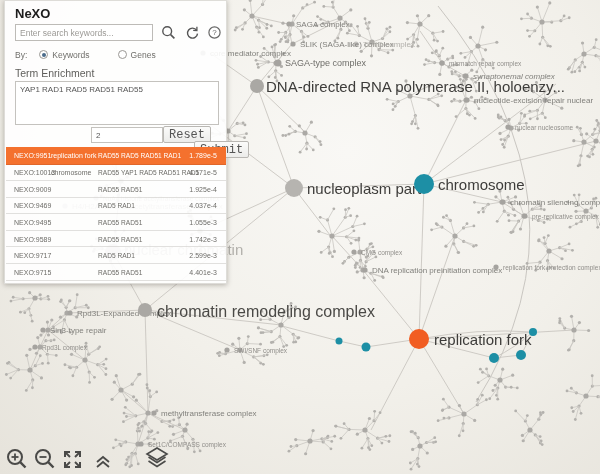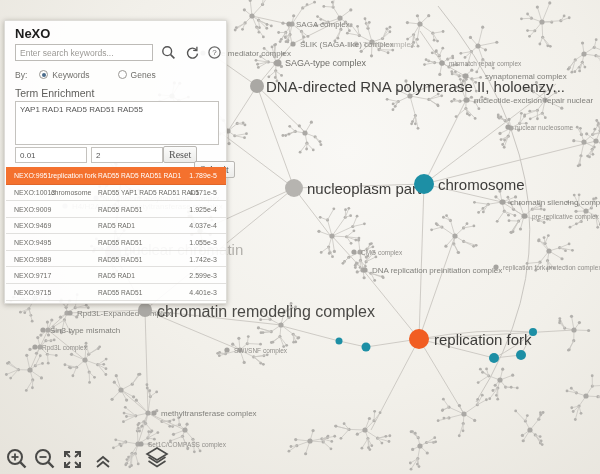--- a/index.html
+++ b/index.html
@@ -10,21 +10,21 @@
   #graph-svg{position:absolute;left:0;top:0;z-index:1;}
   .glabel{position:absolute;white-space:nowrap;z-index:2;transform:translateY(-50%);}
   .glabel.sm{font-size:8px;color:#81807c;letter-spacing:0;}
   .glabel.xs{font-size:6.5px;color:#908e8a;}
   .glabel.md{font-size:9px;color:#6f6e6a;}
   .glabel.lg{font-size:15px;color:#3d3c3a;}
   .glabel.lg2{font-size:16px;color:#4a4946;}
   .glabel.faded{color:#b2b0ab;}
   .gnode{position:absolute;border-radius:50%;z-index:2;transform:translate(-50%,-50%);}
   
-  #panel{position:absolute;left:4px;top:20px;width:223px;height:284px;z-index:10;
+  #panel{position:absolute;left:4px;top:0;width:223px;height:284px;z-index:10;
     background:rgba(255,255,255,0.90);box-shadow:0 1px 5px rgba(60,55,45,.35);
     border:1px solid rgba(200,198,192,.6);box-sizing:border-box;}
   #panel-title{position:absolute;left:10px;top:5px;font-size:13px;font-weight:bold;color:#1d1d1d;}
   #search-input{position:absolute;left:10px;top:23px;width:128px;height:15px;border:1px solid #bdbbb7;
     background:#fff;font-size:8.5px;color:#444;padding:0 4px;outline:none;}
   #search-input::placeholder{color:#9b9995;}
   .panel-icon{position:absolute;top:24px;width:15px;height:15px;cursor:pointer;}
   #icon-search{left:156px;} #icon-refresh{left:180px;} #icon-help{left:202px;}
   #by-row{position:absolute;left:10px;top:49px;font-size:8.5px;color:#6f6e6a;display:flex;align-items:center;}
   .radio{width:9px;height:9px;border:1px solid #9a9894;border-radius:50%;background:#fff;display:inline-block;
@@ -32,22 +32,22 @@
   .radio.on::after{content:"";position:absolute;left:1.5px;top:1.5px;width:4px;height:4px;border-radius:50%;background:#4a6b8a;}
   .radio-opt{display:flex;align-items:flex-start;margin-right:28px;cursor:pointer;}
   #by-label{margin-right:12px;}
   #enrich-title{position:absolute;left:10px;top:66px;font-size:10.5px;color:#5f5e5b;}
   #enrich-query{position:absolute;left:10px;top:80px;width:194px;height:36px;border:1px solid #c4c2be;background:#fff;
     font-family:"Liberation Sans",sans-serif;font-size:8px;color:#555;padding:3px 4px;resize:none;outline:none;}
   .num-input{position:absolute;top:126px;height:14px;width:62px;border:1px solid #c4c2be;background:#fff;
     font-size:8px;color:#555;padding:0 4px;outline:none;}
   #pval-input{left:10px;} #min-input{left:86px;}
   .mini-btn{position:absolute;top:125px;height:17px;border:1px solid #b9b7b3;border-radius:2px;
-    background:linear-gradient(#fbfbfa,#ececea);font-size:10px;color:#555;padding:0 5px;cursor:pointer;
-    font-family:Liberation Serif, serif;}
+    background:linear-gradient(#fbfbfa,#ececea);font-size:12px;color:#555;padding:0 5px;cursor:pointer;
+    font-family:Liberation Mono, monospace;}
   #reset-btn{left:158px;} #submit-btn{left:189px;margin-top:15px;}
   #results{position:absolute;left:1px;top:146px;width:220px;bottom:1px;overflow:hidden;}
   .rrow{position:relative;height:15.6px;border-bottom:1px solid rgba(190,188,184,.45);font-size:7px;color:#6d6c68;cursor:pointer;}
   .rrow .c{position:absolute;top:50%;transform:translateY(-50%);white-space:nowrap;}
   .c-id{left:8px;} .c-name{left:45px;} .c-genes{left:92px;font-size:6.6px;} .c-pv{right:9px;}
   .rrow.sel{background:#f4712e;color:#fff;height:16.5px;border-bottom:1px solid #e0662a;}
   
   #toolbar{position:absolute;left:6px;bottom:4px;z-index:11;display:flex;align-items:flex-end;}
   .tool{background:none;border:none;padding:0;margin:0 6px 0 0;cursor:pointer;display:block;}
   .tool svg{display:block;}
@@ -1840,36 +1840,36 @@
     </svg>
 
   <div id="glabels">
       <span class="glabel sm" style="left: 296px; top: 24px;">SAGA complex</span>
       <span class="glabel sm" style="left: 300px; top: 44px;">SLIK (SAGA-like) complex</span>
       <span class="glabel sm faded" style="left: 363px; top: 44px;">TFIID complex</span>
       <span class="glabel sm" style="left: 210px; top: 53px;">core mediator complex</span>
       <span class="glabel md" style="left: 285px; top: 63px;">SAGA-type complex</span>
       <span class="glabel lg" style="left: 266px; top: 86px;">DNA-directed RNA polymerase II, holoenzy...</span>
       <span class="glabel xs" style="left: 449px; top: 63px;">mismatch repair complex</span>
-      <span class="glabel sm" style="left: 485px; top: 76px;">synaptonemal complex</span>
+      <span class="glabel sm" style="left: 473px; top: 76px; font-style: italic;">synaptonemal complex</span>
       <span class="glabel sm" style="left: 474px; top: 100px;">nucleotide-excision repair nuclear</span>
       <span class="glabel xs" style="left: 515px; top: 127px;">nuclear nucleosome</span>
       <span class="glabel lg" style="left: 307px; top: 188px;">nucleoplasm part</span>
       <span class="glabel lg" style="left: 438px; top: 184px;">chromosome</span>
       <span class="glabel sm" style="left: 510px; top: 202px;">chromatin silencing complex</span>
       <span class="glabel xs" style="left: 532px; top: 216px;">pre-replicative complex</span>
       <span class="glabel lg faded" style="left: 124px; top: 249px;">nuclear chromatin</span>
       <span class="glabel xs" style="left: 361px; top: 252px;">CMG complex</span>
       <span class="glabel sm" style="left: 372px; top: 270px;">DNA replication preinitiation complex</span>
       <span class="glabel xs" style="left: 503px; top: 267px;">replication fork protection complex</span>
       <span class="glabel xs faded" style="left: 103px; top: 198px;">NuA4 histone acetyltransferase complex</span>
       <span class="glabel sm faded" style="left: 72px; top: 206px;">H4/H2A histone acetyltransferase complex</span>
       <span class="glabel sm" style="left: 77px; top: 313px;">Rpd3L-Expanded complex</span>
       <span class="glabel lg2" style="left: 157px; top: 312px;">chromatin remodeling complex</span>
-      <span class="glabel sm" style="left: 50px; top: 330px;">Sin3-type mismatch</span>
+      <span class="glabel sm" style="left: 50px; top: 330px;">Sin3-type repair</span>
       <span class="glabel xs" style="left: 42px; top: 347px;">Rpd3L complex</span>
       <span class="glabel xs" style="left: 234px; top: 350px;">SWI/SNF complex</span>
       <span class="glabel lg" style="left: 434px; top: 339px;">replication fork</span>
       <span class="glabel sm" style="left: 161px; top: 413px;">methyltransferase complex</span>
       <span class="glabel xs" style="left: 148px; top: 444px;">Set1C/COMPASS complex</span>
     </div>
   <div id="gnodes">
       <div class="gnode" style="left: 257px; top: 86px; width: 14px; height: 14px; background: rgb(170, 168, 164);"></div>
       <div class="gnode" style="left: 294px; top: 188px; width: 18px; height: 18px; background: rgb(182, 180, 176);"></div>
       <div class="gnode" style="left: 424px; top: 184px; width: 20px; height: 20px; background: rgb(29, 143, 165);"></div>
@@ -1912,21 +1912,20 @@
           <span>Keywords</span>
         </span>
         <span class="radio-opt">
           <span class="radio"></span>
           <span>Genes</span>
         </span>
       </div>
 
     <div id="enrich-title">Term Enrichment</div>
     <textarea id="enrich-query" style="">YAP1 RAD1 RAD5 RAD51 RAD55</textarea>
-    <input class="num-input" id="pval-input" value="0.01" style="">
     <input class="num-input" id="min-input" value="2" style="">
     <button class="mini-btn" id="reset-btn">Reset</button>
     <button class="mini-btn" id="submit-btn">Submit</button>
 
     <div id="results">
         <div class="rrow sel">
           <span class="c c-id">NEXO:9951</span>
           <span class="c c-name">replication fork</span>
           <span class="c c-genes">RAD55 RAD5 RAD51 RAD1</span>
           <span class="c c-pv">1.789e-5</span>

